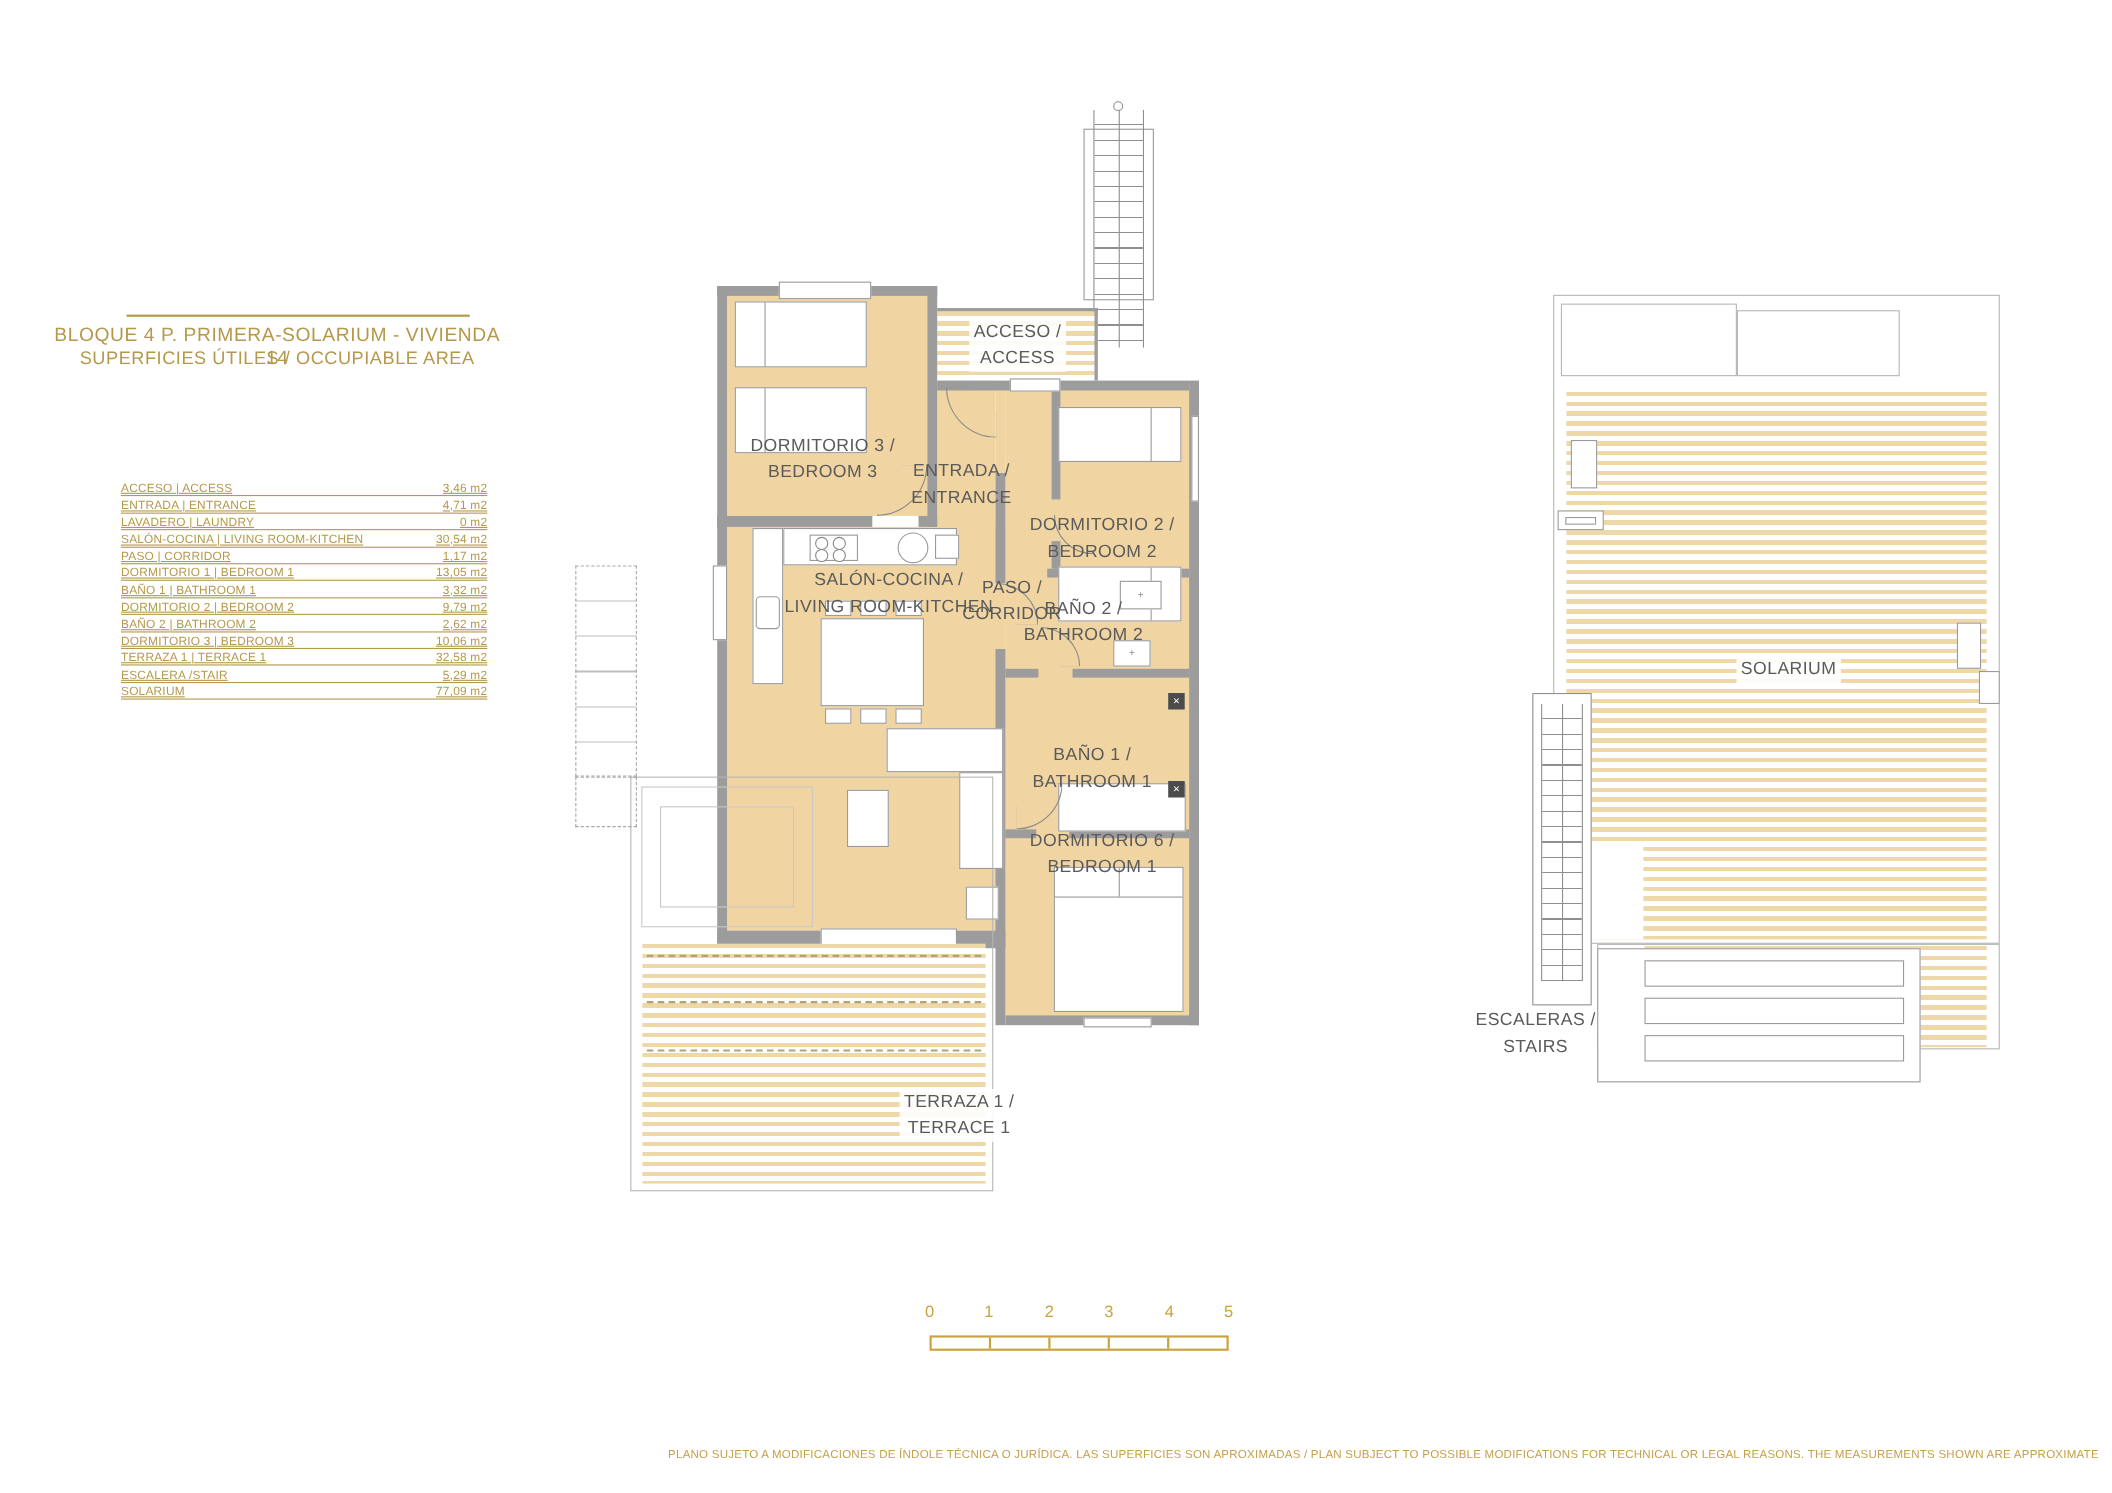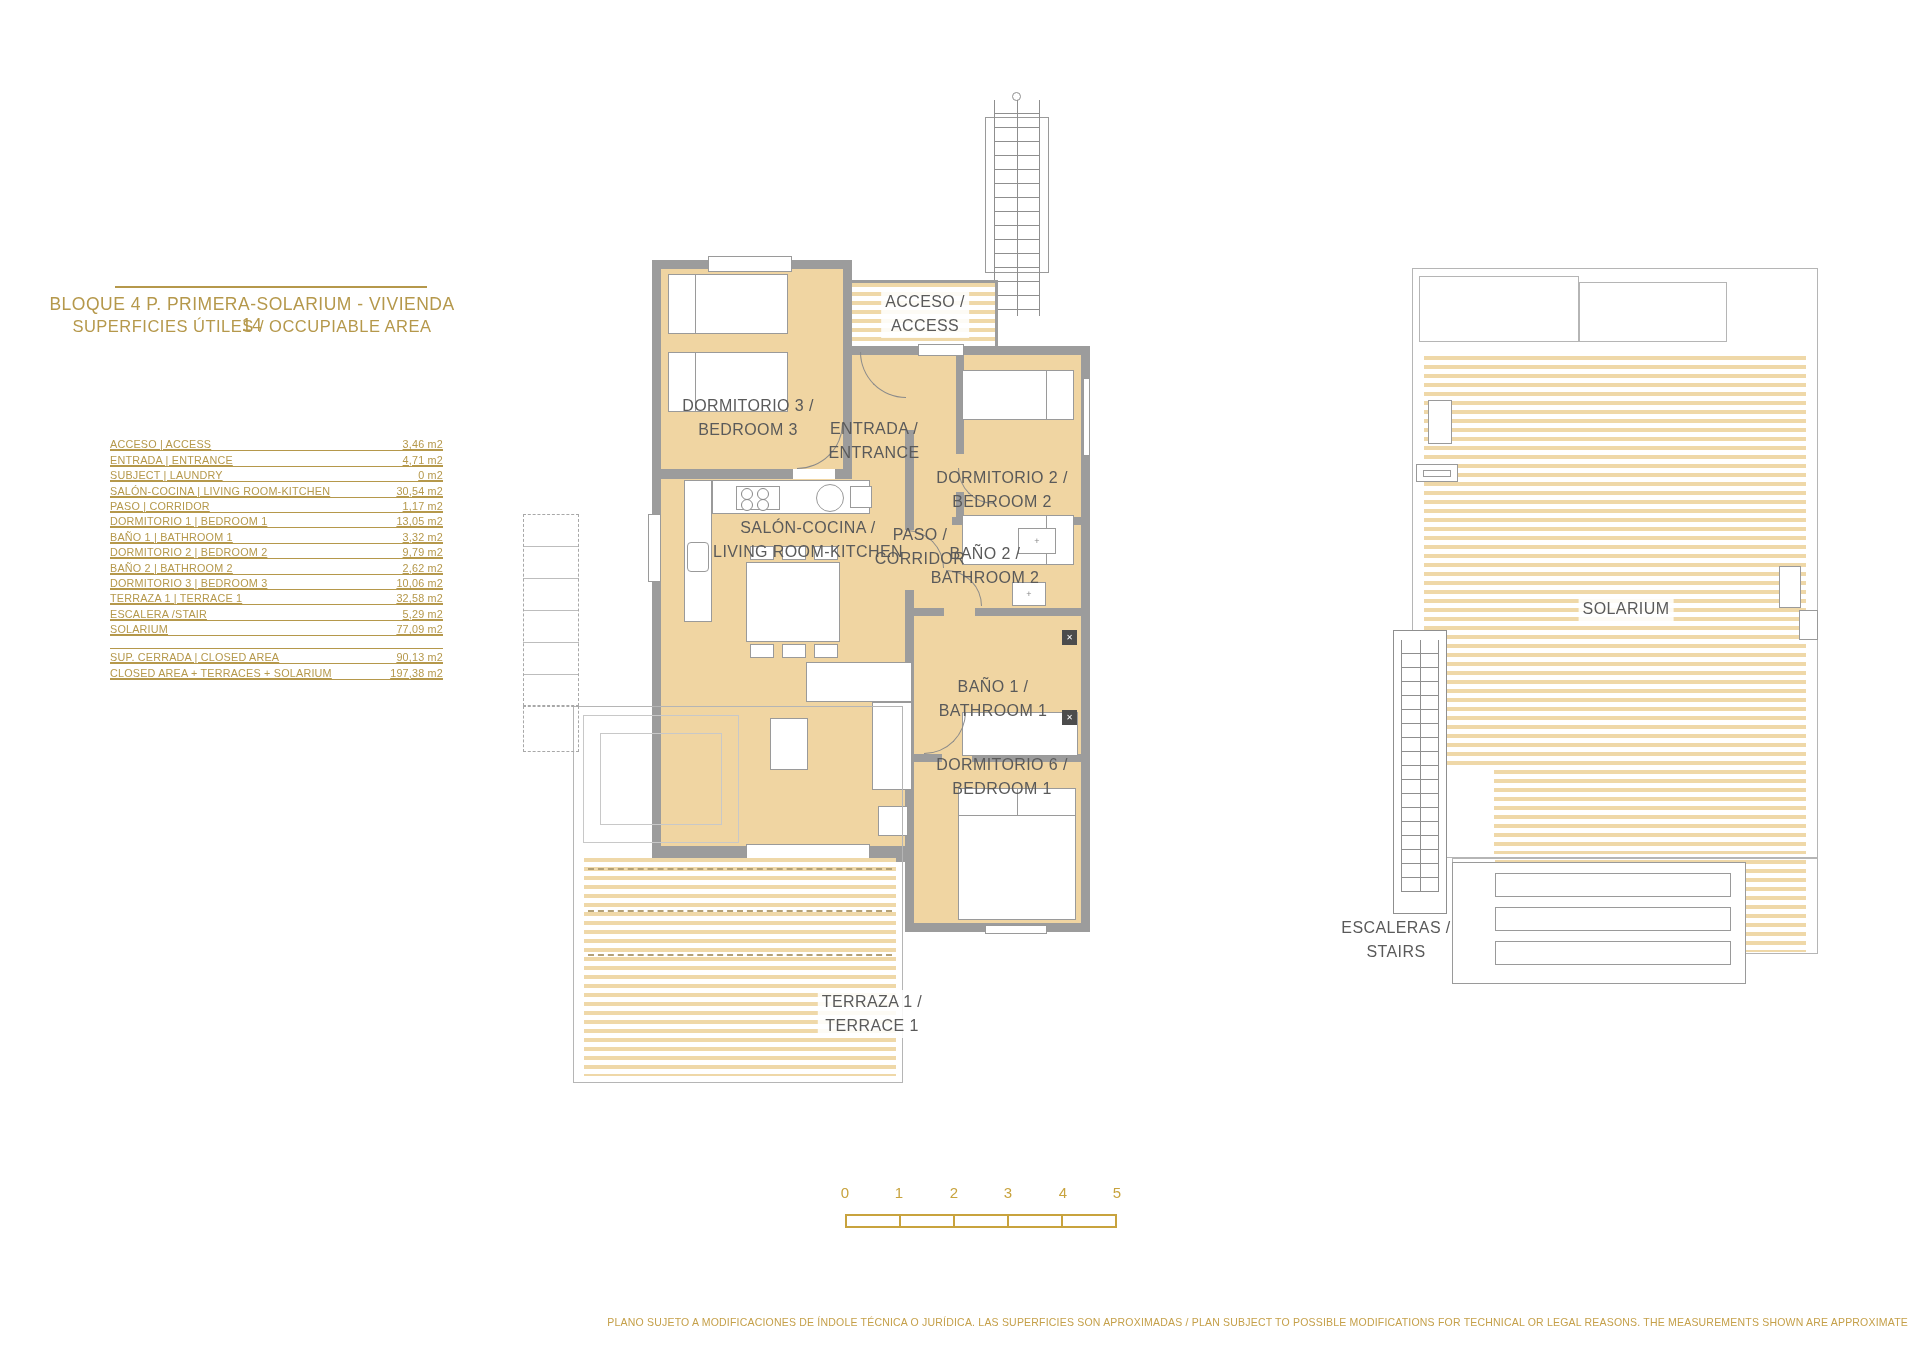--- a/index.html
+++ b/index.html
@@ -65,21 +65,21 @@
 <div class="areas">
   <div class="arow">
       <span>ACCESO | ACCESS</span>
       <span>3,46 m2</span>
     </div>
   <div class="arow">
       <span>ENTRADA | ENTRANCE</span>
       <span>4,71 m2</span>
     </div>
   <div class="arow">
-      <span>SUBJECT | LAUNDRY</span>
+      <span>LAVADERO | LAUNDRY</span>
       <span>0 m2</span>
     </div>
   <div class="arow">
       <span>SALÓN-COCINA | LIVING ROOM-KITCHEN</span>
       <span>30,54 m2</span>
     </div>
   <div class="arow">
       <span>PASO | CORRIDOR</span>
       <span>1,17 m2</span>
     </div>
@@ -108,30 +108,20 @@
       <span>32,58 m2</span>
     </div>
   <div class="arow">
       <span>ESCALERA /STAIR</span>
       <span>5,29 m2</span>
     </div>
   <div class="arow">
       <span>SOLARIUM</span>
       <span>77,09 m2</span>
     </div>
-  <div class="asummary">
-    <div class="arow">
-        <span>SUP. CERRADA | CLOSED AREA</span>
-        <span>90,13 m2</span>
-      </div>
-    <div class="arow">
-        <span>CLOSED AREA + TERRACES + SOLARIUM</span>
-        <span>197,38 m2</span>
-      </div>
-  </div>
 </div>
 
 <div class="outline" style="left:985px;top:117px;width:64px;height:156px;border-color:#9a9a9a;"></div>
 <div class="ladder" style="left:994px;top:100px;width:46px;height:216px;"></div>
 <div class="abs" style="left:1012px;top:92px;width:9px;height:9px;border:1px solid #8f8f8f;border-radius:50%;"></div>
 
 <div class="t" style="left:661px;top:269px;width:182px;height:200px;"></div>
 <div class="t" style="left:852px;top:346px;width:53px;height:134px;"></div>
 <div class="t" style="left:661px;top:479px;width:253px;height:367px;"></div>
 <div class="t" style="left:914px;top:349px;width:167px;height:574px;"></div>

